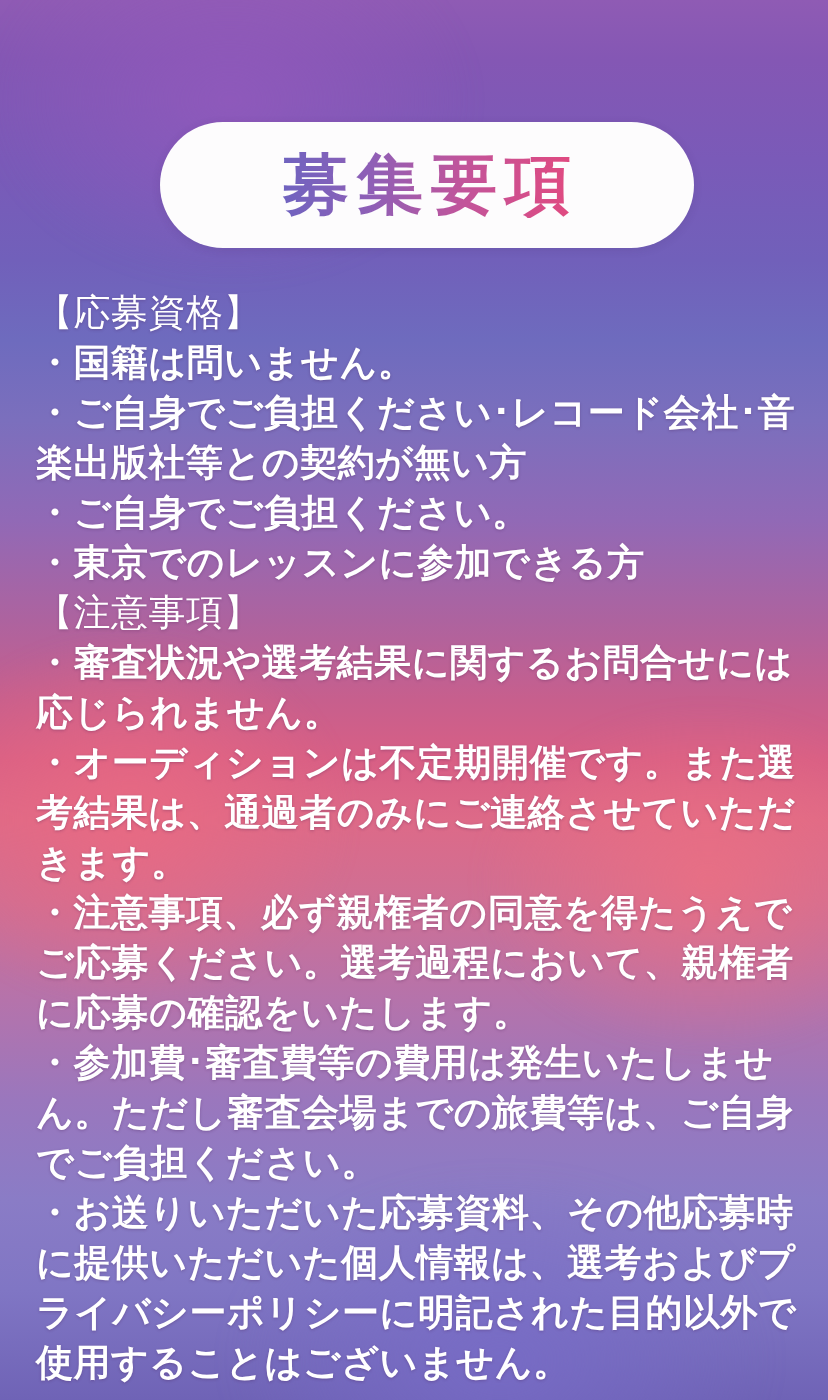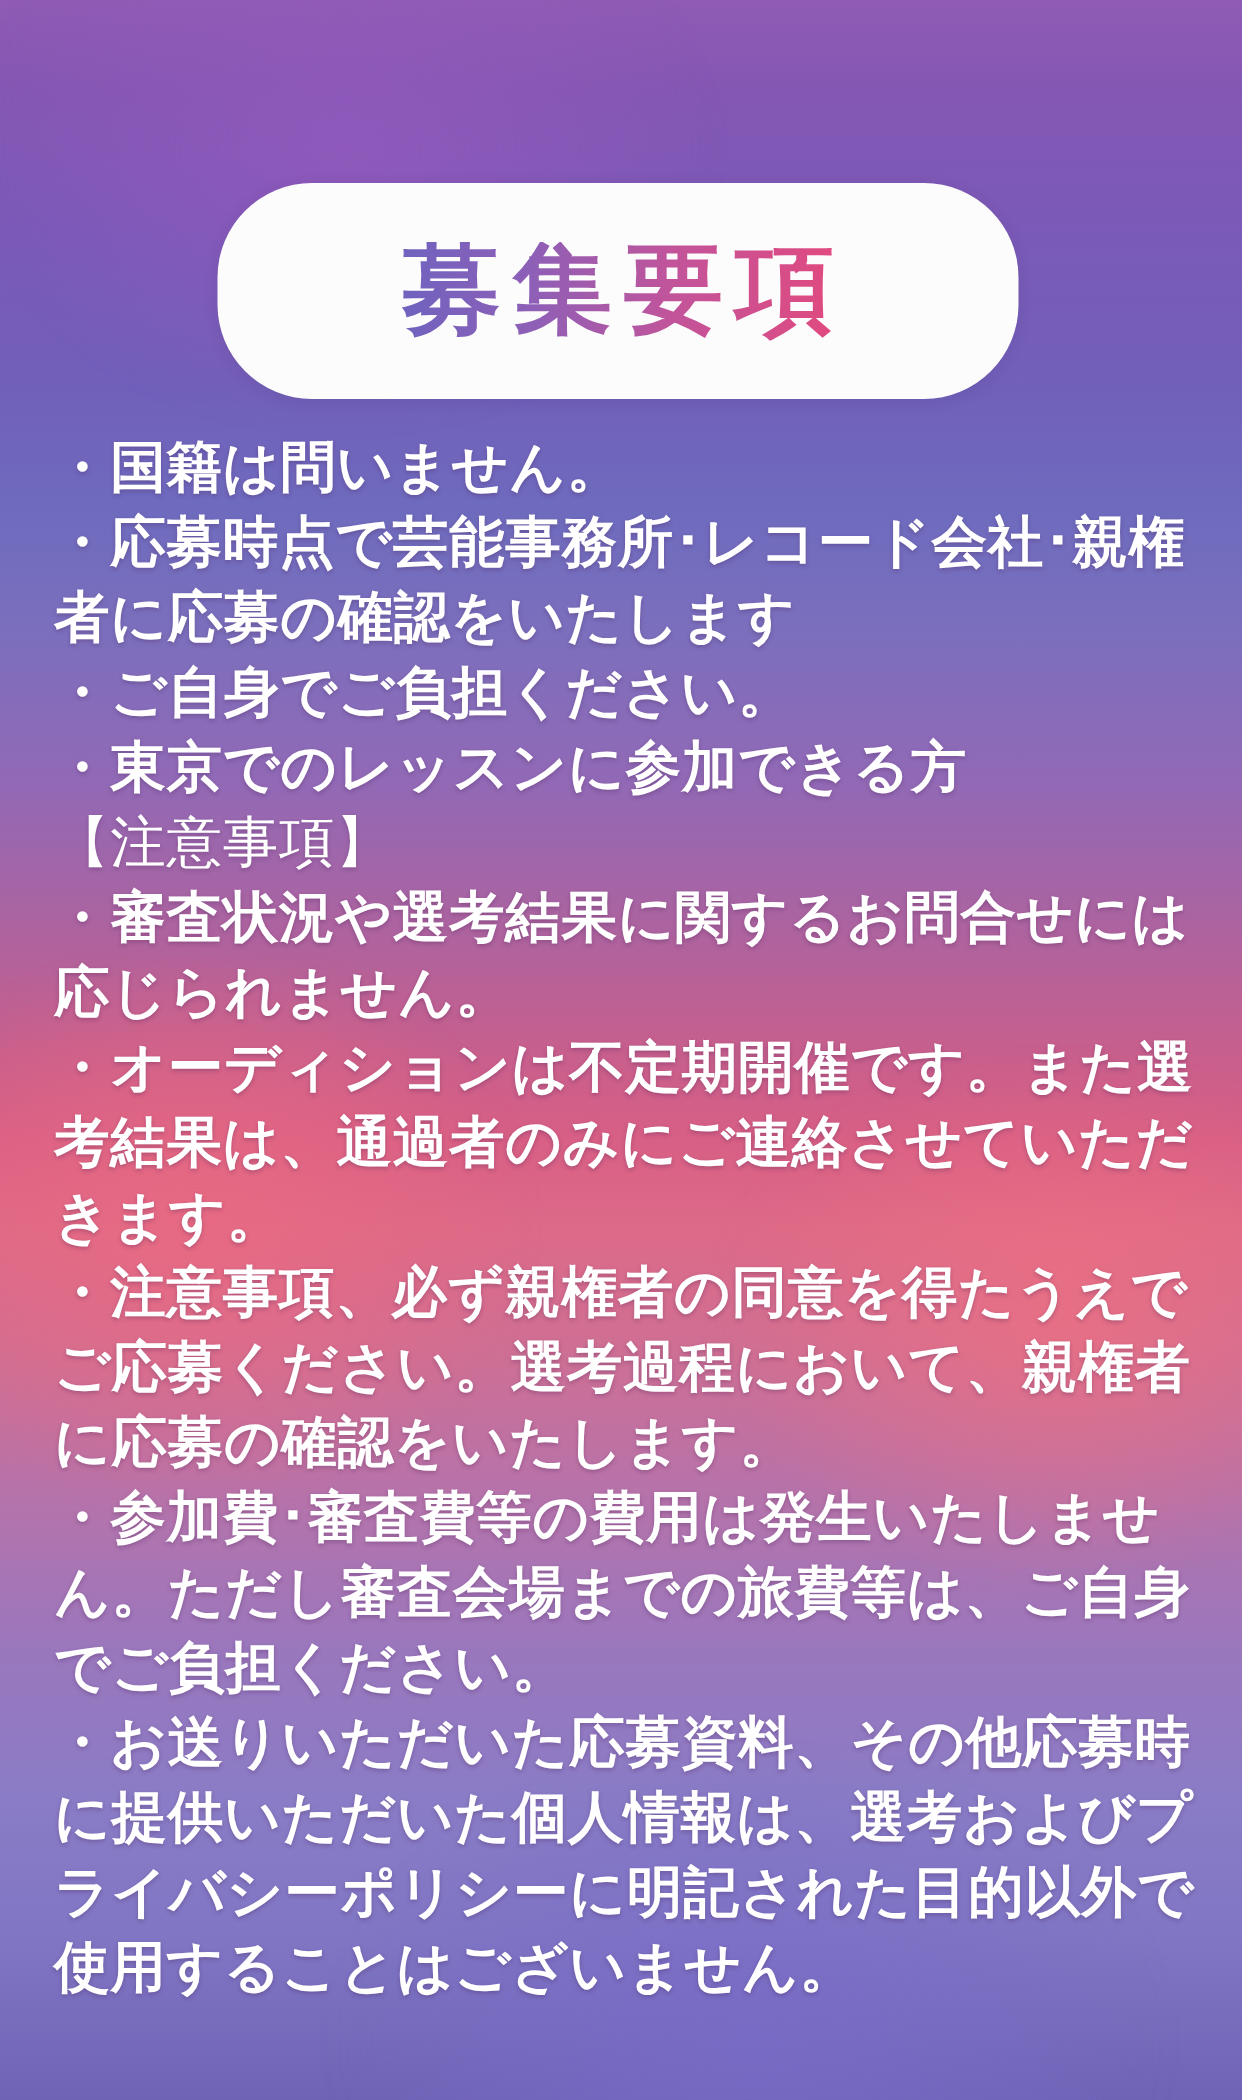--- a/index.html
+++ b/index.html
@@ -79,24 +79,24 @@
     width: 760px;
     height: 520px;
     border-radius: 50%;
     background: radial-gradient(closest-side, rgba(120,108,200,0.75), rgba(120,108,200,0.0) 72%);
     filter: blur(12px);
   }
 
   
   #title-pill {
     position: absolute;
-    left: 145px;
+    left: 160px;
     top: 122px;
     width: 534px;
-    height: 144px;
+    height: 126px;
     background: #fdfcfd;
     border-radius: 63px;
     display: flex;
     align-items: center;
     justify-content: center;
     box-shadow: 0 2px 10px rgba(60,30,80,0.12);
   }
   #title-text {
     font-size: 66px;
     letter-spacing: 8px;
@@ -141,22 +141,23 @@
   <div id="glow-left"></div>
   <div id="glow-right"></div>
   <div id="glow-bottom"></div>
 
   <div id="title-pill">
     <div id="title-text">募集要項</div>
   </div>
 
   <div id="content">
 
+    <div class="line heading">【応募資格】</div>
     <div class="line">・国籍は問いません。</div>
-    <div class="line">・応募時点で芸能事務所･レコード会社･親権者に応募の確認をいたします</div>
+    <div class="line">・ご自身でご負担ください･レコード会社･音楽出版社等との契約が無い方</div>
     <div class="line">・ご自身でご負担ください。</div>
     <div class="line">・東京でのレッスンに参加できる方</div>
 
     <div class="line heading">【注意事項】</div>
     <div class="line">・審査状況や選考結果に関するお問合せには応じられません。</div>
     <div class="line">・オーディションは不定期開催です。また選考結果は、通過者のみにご連絡させていただきます。</div>
     <div class="line">・注意事項、必ず親権者の同意を得たうえでご応募ください。選考過程において、親権者に応募の確認をいたします。</div>
     <div class="line">・参加費･審査費等の費用は発生いたしません。ただし審査会場までの旅費等は、ご自身でご負担ください。</div>
     <div class="line">・お送りいただいた応募資料、その他応募時に提供いただいた個人情報は、選考およびプライバシーポリシーに明記された目的以外で使用することはございません。</div>
 

